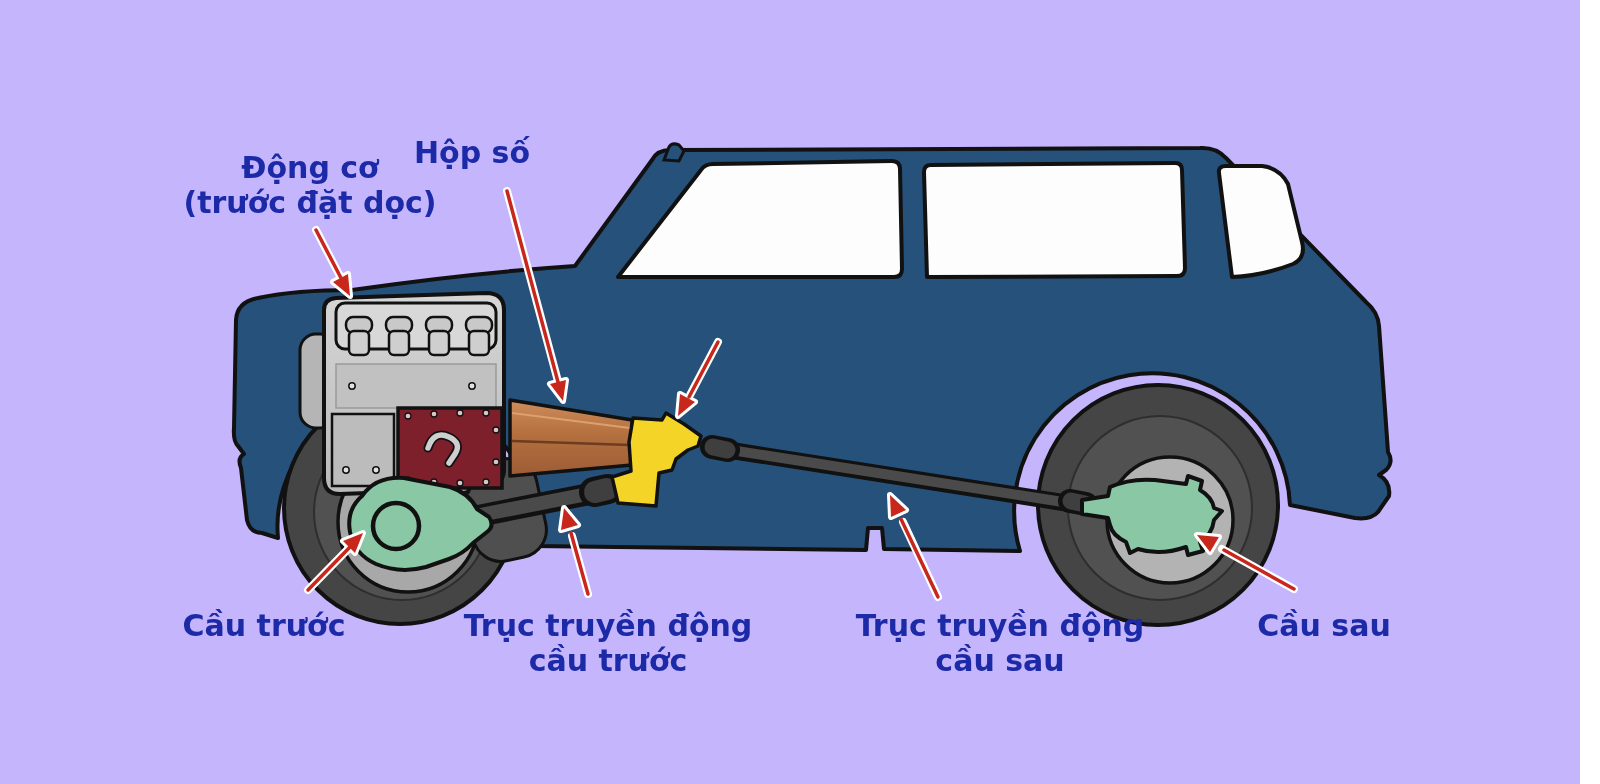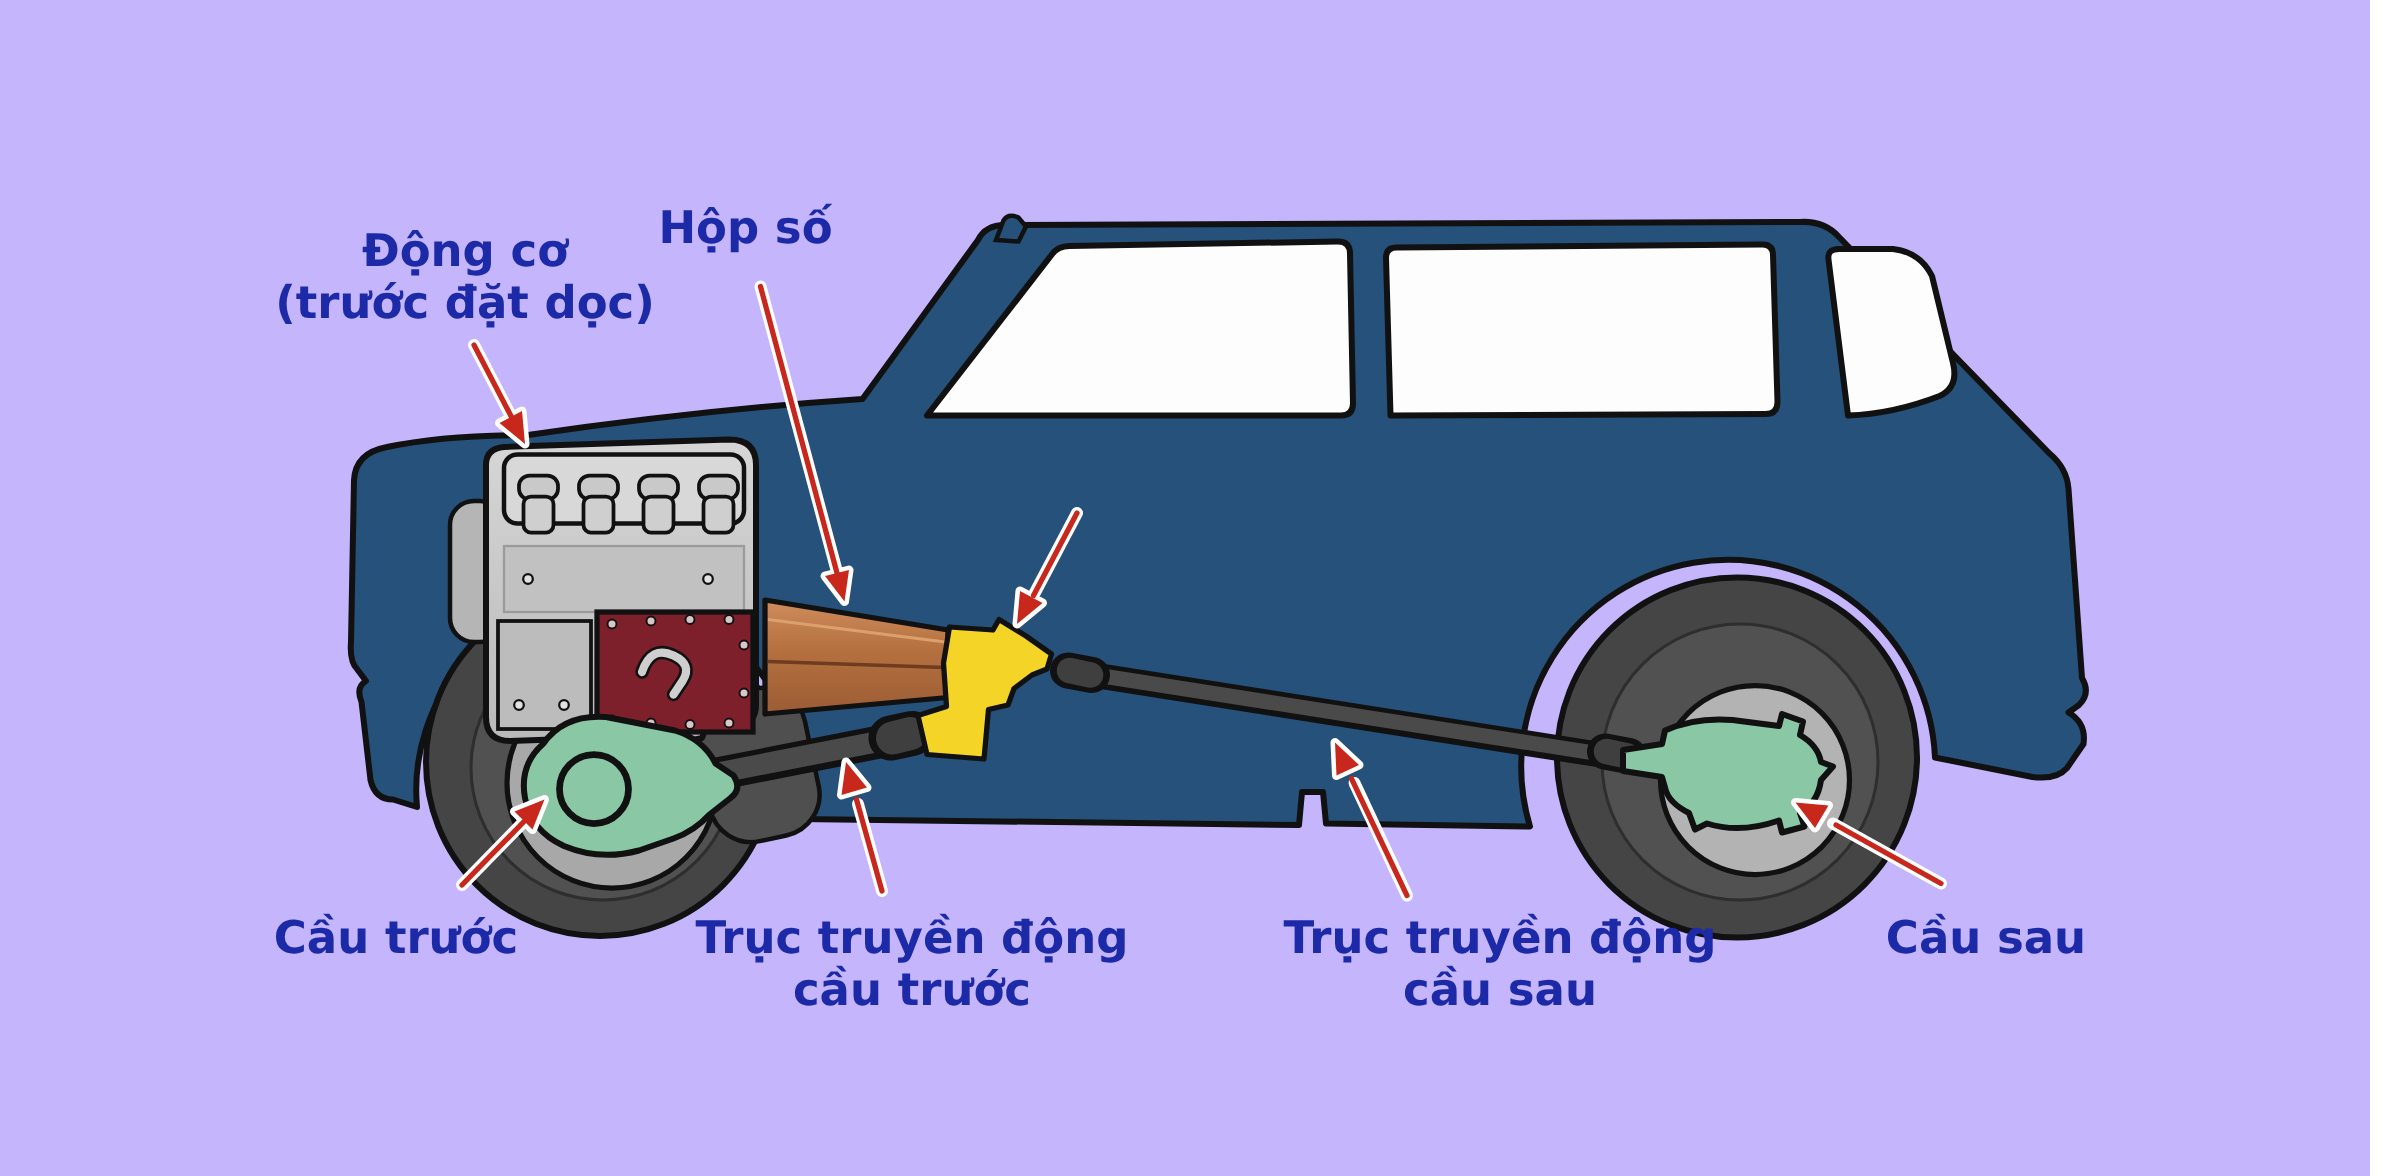--- a/index.html
+++ b/index.html
@@ -188,21 +188,21 @@
         <line x1="1294" y1="589" x2="1224" y2="550" stroke="#c8271b" stroke-width="3.5"></line>
       </g>
     </g>
   </svg>
 
   <div class="label" style="left:310px;top:150px">
     <div>Động cơ</div>
     <div>(trước đặt dọc)</div>
   </div>
 
-  <div class="label" style="left:497px;top:135px">
+  <div class="label" style="left:472px;top:135px">
     <div>Hộp số</div>
   </div>
 
   <div class="label" style="left:264px;top:608px">
     <div>Cầu trước</div>
   </div>
 
   <div class="label" style="left:608px;top:608px">
     <div>Trục truyền động</div>
     <div>cầu trước</div>

